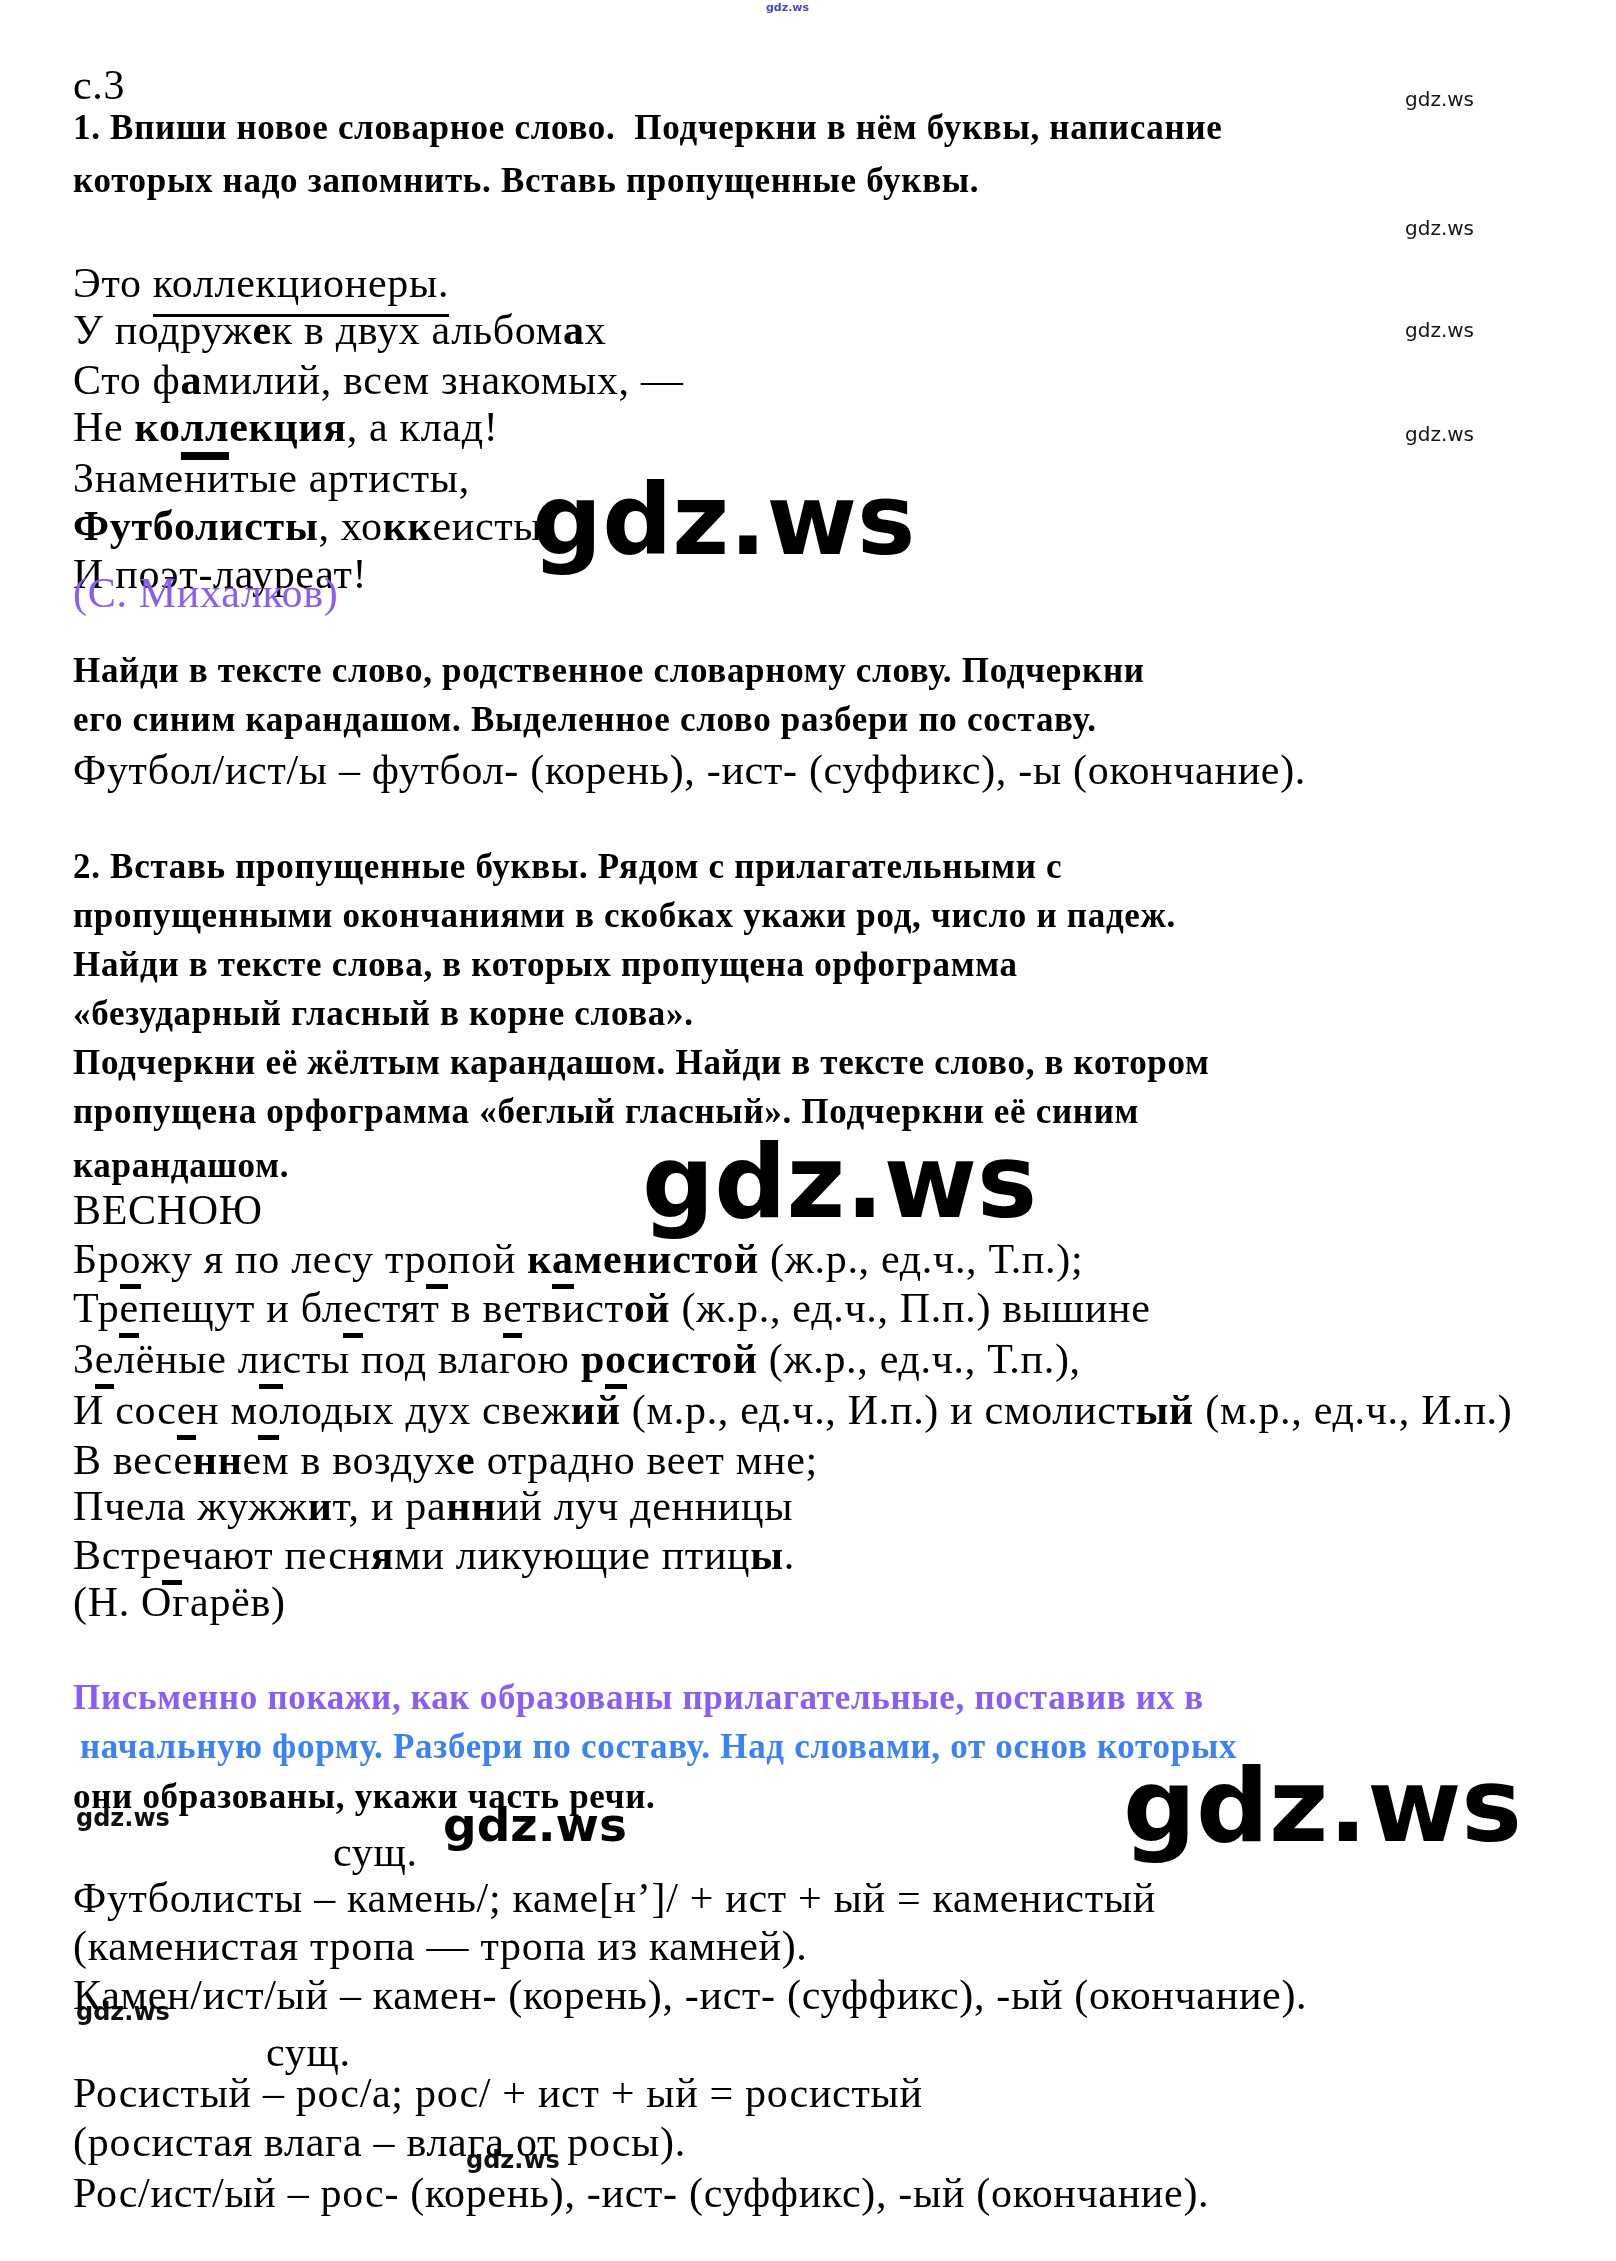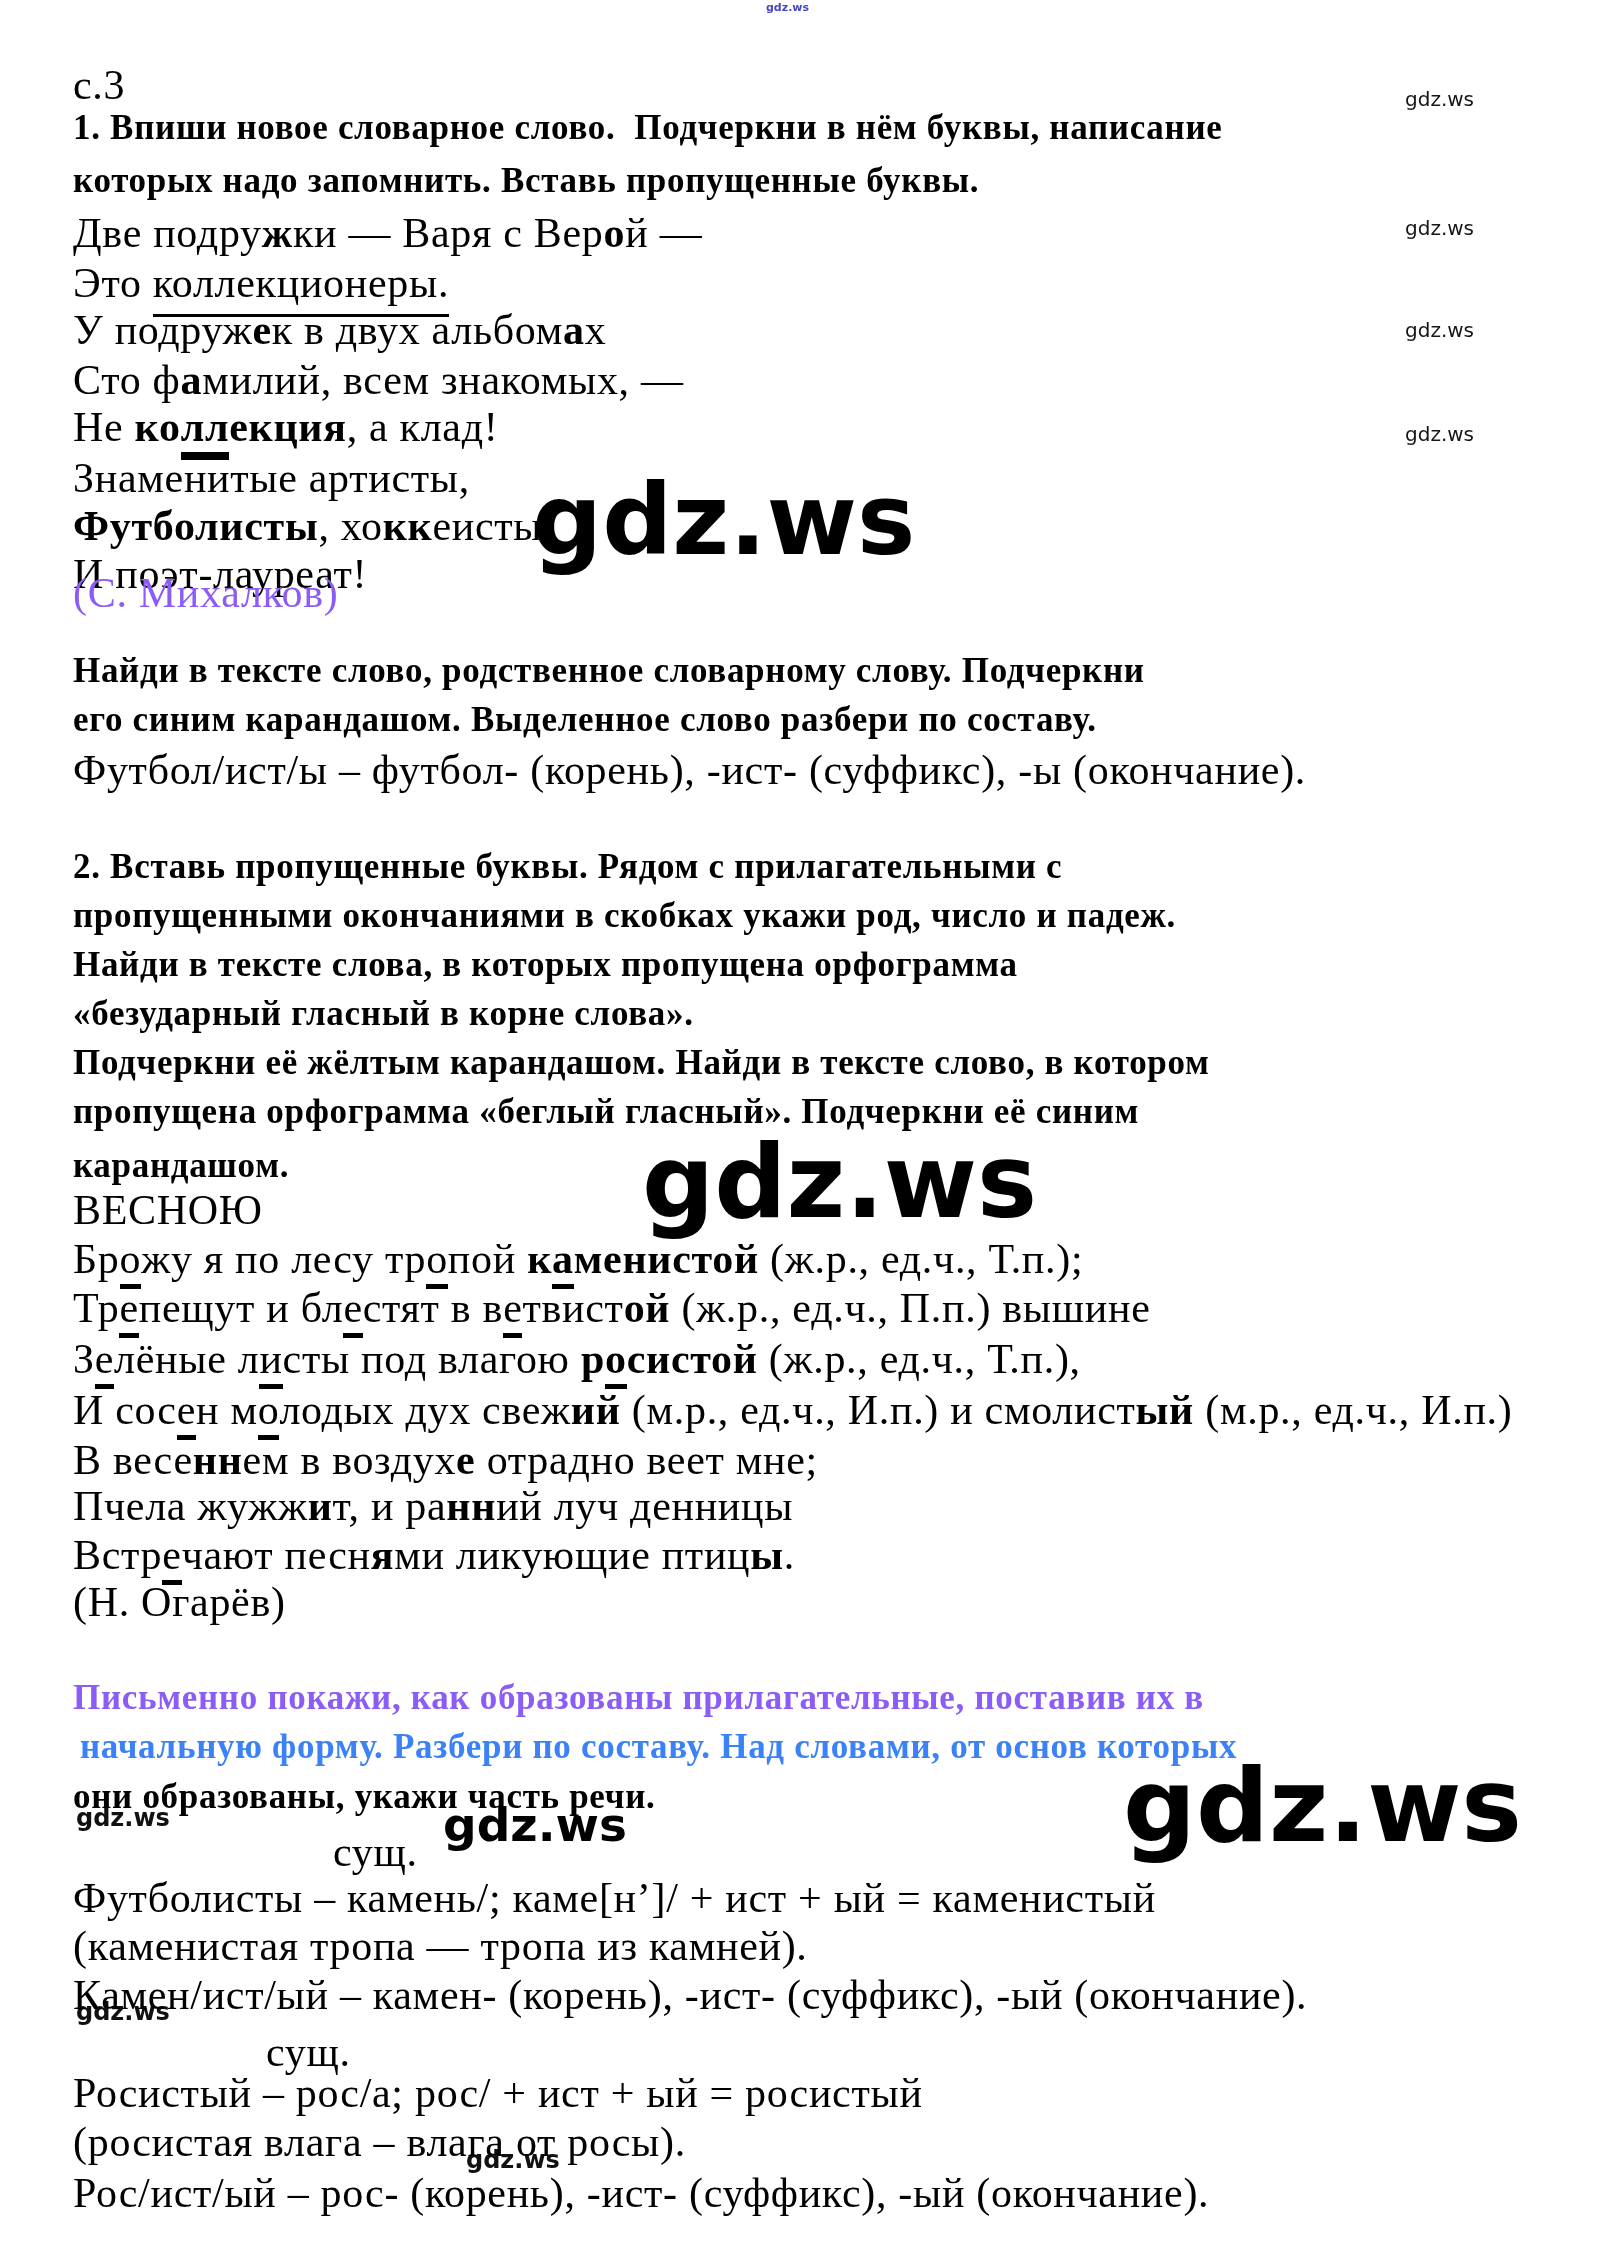--- a/index.html
+++ b/index.html
@@ -45,21 +45,20 @@
     <div class="wm" style="left: 532px; top: 471px; font-size: 98px; font-weight: 600; color: rgb(0, 0, 0);">gdz.ws</div>
     <div class="wm" style="left: 642px; top: 1132px; font-size: 101px; font-weight: 600; color: rgb(0, 0, 0);">gdz.ws</div>
     <div class="wm" style="left: 1123px; top: 1755px; font-size: 102px; font-weight: 700; color: rgb(0, 0, 0);">gdz.ws</div>
     <div class="wm" style="left: 443px; top: 1801px; font-size: 47px; font-weight: 700; color: rgb(0, 0, 0);">gdz.ws</div>
     <div class="wm" style="left: 76px; top: 1806px; font-size: 24px; font-weight: 600; color: rgb(17, 17, 17);">gdz.ws</div>
     <div class="wm" style="left: 76px; top: 2000px; font-size: 24px; font-weight: 600; color: rgb(17, 17, 17);">gdz.ws</div>
     <div class="wm" style="left: 466px; top: 2148px; font-size: 24px; font-weight: 600; color: rgb(17, 17, 17);">gdz.ws</div>
     <div class="line" style="left: 73px; top: 62px; color: rgb(0, 0, 0);"><span class="seg">с.3</span></div>
     <div class="line heading" style="left: 73px; top: 108px; color: rgb(0, 0, 0);"><span class="seg b">1. Впиши новое словарное слово.  Подчеркни в нём буквы, написание</span></div>
     <div class="line heading" style="left: 73px; top: 161px; color: rgb(0, 0, 0);"><span class="seg b">которых надо запомнить. Вставь пропущенные буквы.</span></div>
-    <div class="line" style="left: 73px; top: 210px; color: rgb(0, 0, 0);"><span class="seg">Две подру</span><span class="seg b">ж</span><span class="seg">ки — Варя с Вер</span><span class="seg b">о</span><span class="seg">й —</span></div>
     <div class="line" style="left: 73px; top: 260px; color: rgb(0, 0, 0);"><span class="seg">Это </span><span class="seg u2">коллекционеры.</span></div>
     <div class="line" style="left: 73px; top: 307px; color: rgb(0, 0, 0);"><span class="seg">У подруж</span><span class="seg b">е</span><span class="seg">к в двух альбом</span><span class="seg b">а</span><span class="seg">х</span></div>
     <div class="line" style="left: 73px; top: 357px; color: rgb(0, 0, 0);"><span class="seg">Сто ф</span><span class="seg b">а</span><span class="seg">милий, всем знакомых, —</span></div>
     <div class="line" style="left: 73px; top: 404px; color: rgb(0, 0, 0);"><span class="seg">Не </span><span class="seg b">ко</span><span class="seg b u3">лл</span><span class="seg b">екция</span><span class="seg">, а клад!</span></div>
     <div class="line" style="left: 73px; top: 455px; color: rgb(0, 0, 0);"><span class="seg">Знаменитые артисты,</span></div>
     <div class="line" style="left: 73px; top: 503px; color: rgb(0, 0, 0);"><span class="seg b">Футболисты</span><span class="seg">, хо</span><span class="seg b">кк</span><span class="seg">еисты</span></div>
     <div class="line" style="left: 73px; top: 551px; color: rgb(0, 0, 0);"><span class="seg">И поэт-лауреат!</span></div>
     <div class="line" style="left: 73px; top: 570px; color: #8b5cf6;"><span class="seg">(С. Михалков)</span></div>
     <div class="line heading" style="left: 73px; top: 651px; color: rgb(0, 0, 0);"><span class="seg b">Найди в тексте слово, родственное словарному слову. Подчеркни</span></div>
     <div class="line heading" style="left: 73px; top: 700px; color: rgb(0, 0, 0);"><span class="seg b">его синим карандашом. Выделенное слово разбери по составу.</span></div>

